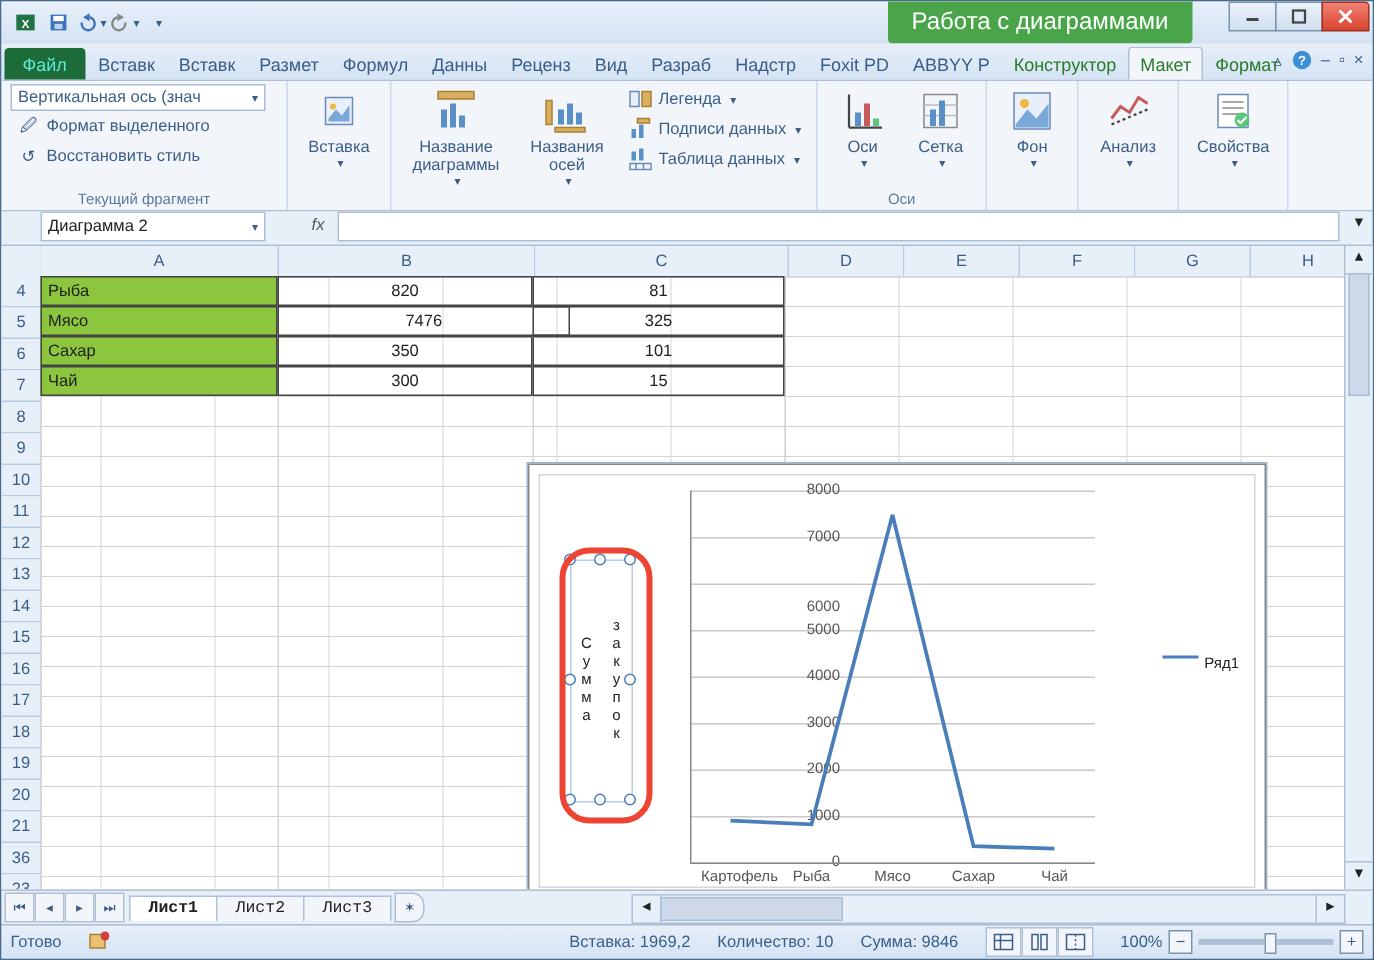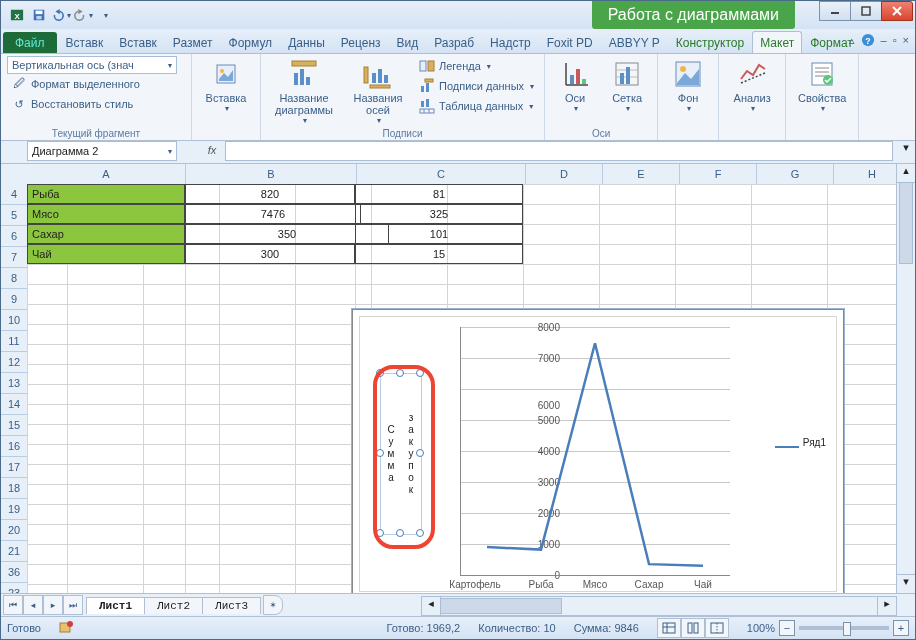--- a/index.html
+++ b/index.html
@@ -54,21 +54,21 @@
 .cell.center{justify-content:center;}
 .vscroll{position:absolute;right:0;top:0;bottom:0;width:18px;background:#e7eff9;border-left:1px solid #b0c0d4;}
 
 .chart-obj{position:absolute;left:325px;top:125px;width:490px;height:288px;background:white;border:1px solid #888;box-shadow:0 0 0 1px #9ab3d0;}
 .chart-inner{position:absolute;inset:6px;border:1px solid #d6d6d6;}
 .ytick{position:absolute;right:276px;font-size:10px;color:#555;transform:translateY(-50%);}
 .grid-h{position:absolute;left:100px;width:270px;border-top:1px solid #c8c8c8;}
 .xax{position:absolute;left:100px;top:258px;width:270px;border-top:1px solid #888;}
 .yax{position:absolute;left:100px;top:10px;height:248px;border-left:1px solid #888;}
 .xtick{position:absolute;top:262px;font-size:10px;color:#555;transform:translateX(-50%);}
-.legend{position:absolute;right:10px;top:120px;font-size:10px;display:flex;align-items:flex-end;gap:4px;}
+.legend{position:absolute;right:10px;top:120px;font-size:10px;display:flex;align-items:flex-start;gap:4px;}
 .legend-line{width:24px;height:2px;background:#4a7ebb;}
 .axis-title{position:absolute;left:20px;top:56px;width:40px;height:160px;border:1px solid #b8cce4;display:flex;}
 .axis-title-col{writing-mode:vertical-rl;text-orientation:upright;font-size:10px;letter-spacing:1px;text-align:center;display:flex;align-items:center;justify-content:center;flex:1;}
 .handle{width:6px;height:6px;border:1px solid #4a7ebb;background:white;border-radius:50%;position:absolute;}
 .highlight-ring{position:absolute;left:13px;top:48px;width:54px;height:176px;border:4px solid #e43;border-radius:20px;pointer-events:none;}
 
 .sheettabs{height:22px;background:#e7eff9;border-top:1px solid #b0c0d4;display:flex;align-items:center;position:relative;}
 .nav-btns{display:flex;margin-left:2px;}
 .nav-btn{width:18px;height:18px;border:1px solid #b0c0d4;background:#f2f6fb;display:flex;align-items:center;justify-content:center;font-size:9px;color:#3b5e87;}
 .stab{padding:2px 12px;font-size:11px;border:1px solid #b0c0d4;border-bottom:none;background:#f2f6fb;margin-left:-1px;position:relative;font-family:Liberation Mono, monospace;}
@@ -262,21 +262,20 @@
                   <rect x="1" y="11" width="14" height="4" fill="none" stroke="#6a8ab8"></rect>
                   <line x1="5" y1="11" x2="5" y2="15" stroke="#6a8ab8"></line>
                   <line x1="10" y1="11" x2="10" y2="15" stroke="#6a8ab8"></line>
                 </svg>
               </span>
               <span>Таблица данных</span>
               <span class="dd-arrow">▾</span>
             </div>
       </div>
     </div>
-    <div class="rgroup-label">Подписи</div>
   </div>
   <div class="rgroup">
     <div class="rgroup-body">
       <div class="rbtn-vert" style="width:40px;">
             <div class="ico">
               <svg width="30" height="30" viewBox="0 0 30 30">
                 <line x1="6" y1="4" x2="6" y2="26" stroke="#444" stroke-width="1.5"></line>
                 <line x1="6" y1="26" x2="28" y2="26" stroke="#444" stroke-width="1.5"></line>
                 <rect x="10" y="16" width="4" height="9" fill="#5a8fc8"></rect>
                 <rect x="16" y="10" width="4" height="15" fill="#c85a5a"></rect>
@@ -405,24 +404,24 @@
     <div class="grid-bg" style="background-size: 76px 20px; background-position: 496px 0px;"></div>
     <div id="cells">
           <div style="position: absolute; left: 0px; top: 0px; bottom: 0px; border-left: 1px solid rgb(212, 212, 212);"></div>
           <div style="position: absolute; left: 158px; top: 0px; bottom: 0px; border-left: 1px solid rgb(212, 212, 212);"></div>
           <div style="position: absolute; left: 328px; top: 0px; bottom: 0px; border-left: 1px solid rgb(212, 212, 212);"></div>
           <div style="position: absolute; left: 496px; top: 0px; bottom: 0px; border-left: 1px solid rgb(212, 212, 212);"></div>
           <div class="cell green " style="left: 0px; top: 0px; width: 158px;">Рыба</div>
           <div class="cell  center" style="left: 158px; top: 0px; width: 170px;">820</div>
           <div class="cell  center" style="left: 328px; top: 0px; width: 168px;">81</div>
           <div class="cell green " style="left: 0px; top: 20px; width: 158px;">Мясо</div>
-          <div class="cell  center" style="left: 158px; top: 20px; width: 176px; text-align: right;">7476</div>
+          <div class="cell  center" style="left: 158px; top: 20px; width: 195px; text-align: right;">7476</div>
           <div class="cell  center" style="left: 328px; top: 20px; width: 168px;">325</div>
           <div class="cell green " style="left: 0px; top: 40px; width: 158px;">Сахар</div>
-          <div class="cell  center" style="left: 158px; top: 40px; width: 204px;">350</div>
+          <div class="cell  center" style="left: 158px; top: 40px; width: 170px;">350</div>
           <div class="cell  center" style="left: 328px; top: 40px; width: 168px;">101</div>
           <div class="cell green " style="left: 0px; top: 60px; width: 158px;">Чай</div>
           <div class="cell  center" style="left: 158px; top: 60px; width: 170px;">300</div>
           <div class="cell  center" style="left: 328px; top: 60px; width: 168px;">15</div>
         </div>
 
     <div class="chart-obj">
       <div class="chart-inner" id="chartinner">
             <div class="grid-h" style="top: 258px;"></div>
             <div class="ytick" style="top: 258px;">0</div>
@@ -440,21 +439,21 @@
             <div class="ytick" style="top: 88px;">6000</div>
             <div class="grid-h" style="top: 41px;"></div>
             <div class="ytick" style="top: 41px;">7000</div>
             <div class="grid-h" style="top: 10px;"></div>
             <div class="ytick" style="top: 10px;">8000</div>
             <div class="yax"></div>
             <div class="xax"></div>
             <svg width="100%" height="100%" style="position: absolute; inset: 0px;">
               <polyline points="127,230.1 181,232.58 235,26.244 289,247.15 343,248.7" fill="none" stroke="#4a7ebb" stroke-width="2.5"></polyline>
             </svg>
-            <div class="xtick" style="left: 115px;">Картофель</div>
+            <div class="xtick" style="left: 133px;">Картофель</div>
             <div class="xtick" style="left: 181px;">Рыба</div>
             <div class="xtick" style="left: 235px;">Мясо</div>
             <div class="xtick" style="left: 289px;">Сахар</div>
             <div class="xtick" style="left: 343px;">Чай</div>
             <div class="legend">
               <div class="legend-line"></div>
               <span>Ряд1</span>
             </div>
             <div class="axis-title">
               <div class="axis-title-col">Сумма</div>
@@ -499,21 +498,21 @@
   </div>
 </div>
 
 <div class="statusbar">
   <span>Готово</span>
   <span><svg width="14" height="14" viewBox="0 0 14 14">
           <rect x="1" y="3" width="10" height="9" fill="#e8c070" stroke="#a88030"></rect>
           <circle cx="11" cy="4" r="3" fill="#d04040"></circle>
         </svg></span>
   <span class="spacer"></span>
-  <span><span>Готово:</span> <span>1969,2</span></span>
+  <span><span>Вставка:</span> <span>1969,2</span></span>
   <span><span>Количество:</span> <span>10</span></span>
   <span><span>Сумма:</span> <span>9846</span></span>
   <div class="view-btns">
     <div class="view-btn">
           <svg width="14" height="12" viewBox="0 0 14 12">
             <rect x="1" y="1" width="12" height="10" fill="none" stroke="#3b5e87"></rect>
             <line x1="1" y1="5" x2="13" y2="5" stroke="#3b5e87"></line>
             <line x1="5" y1="1" x2="5" y2="11" stroke="#3b5e87"></line>
           </svg>
         </div>

